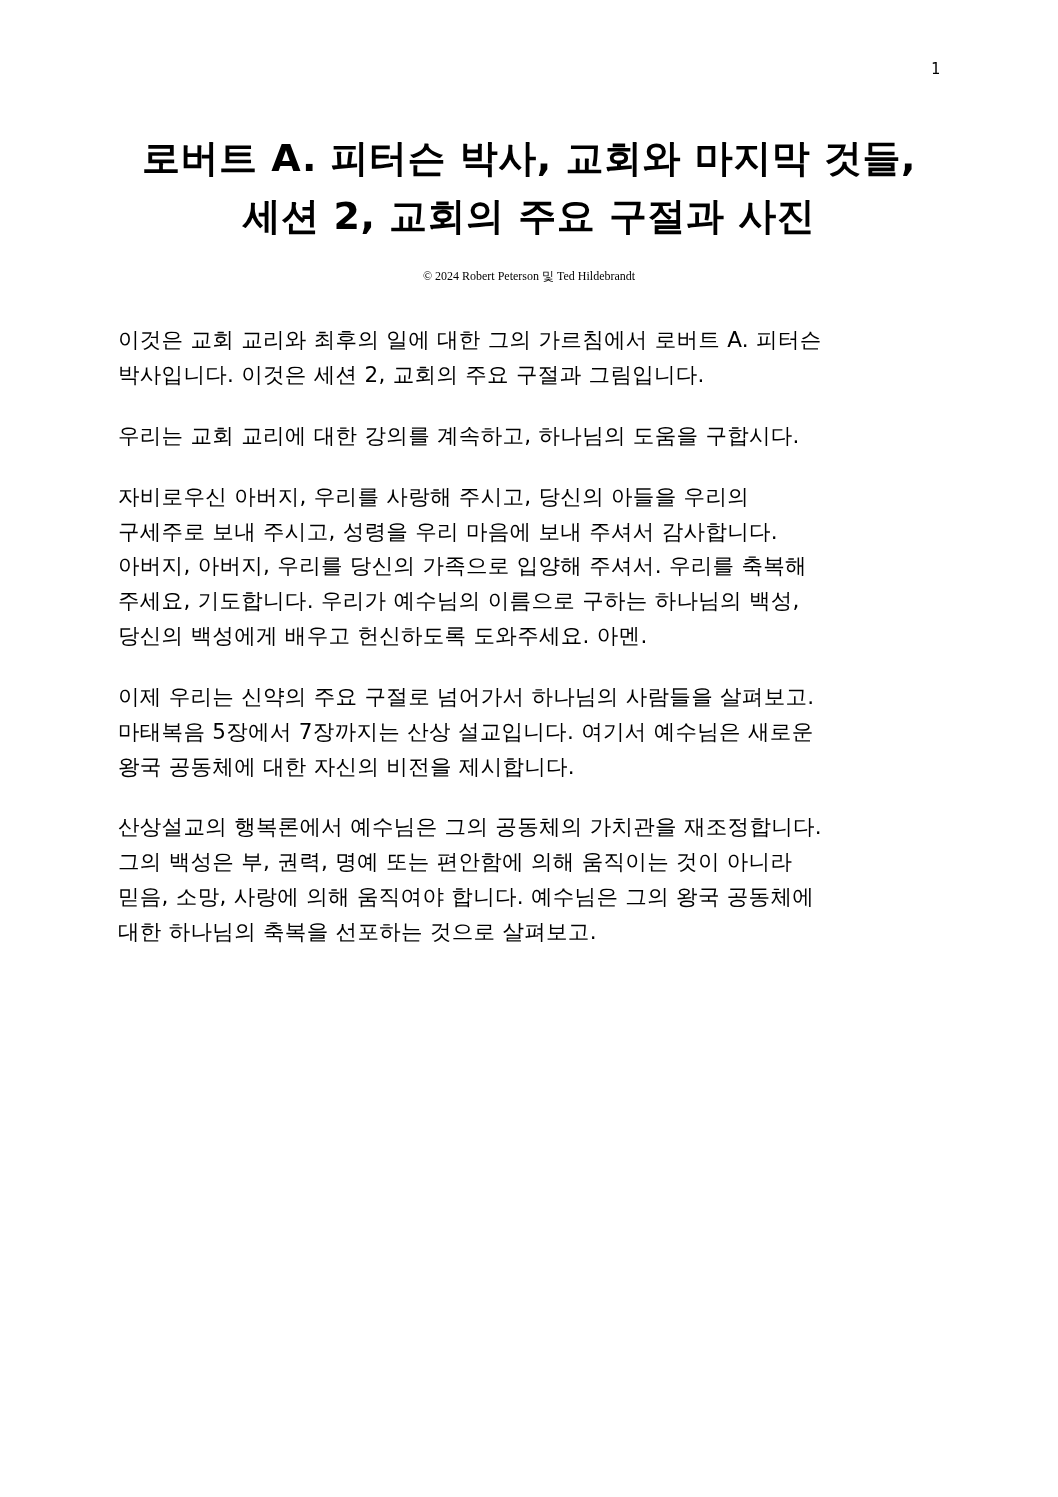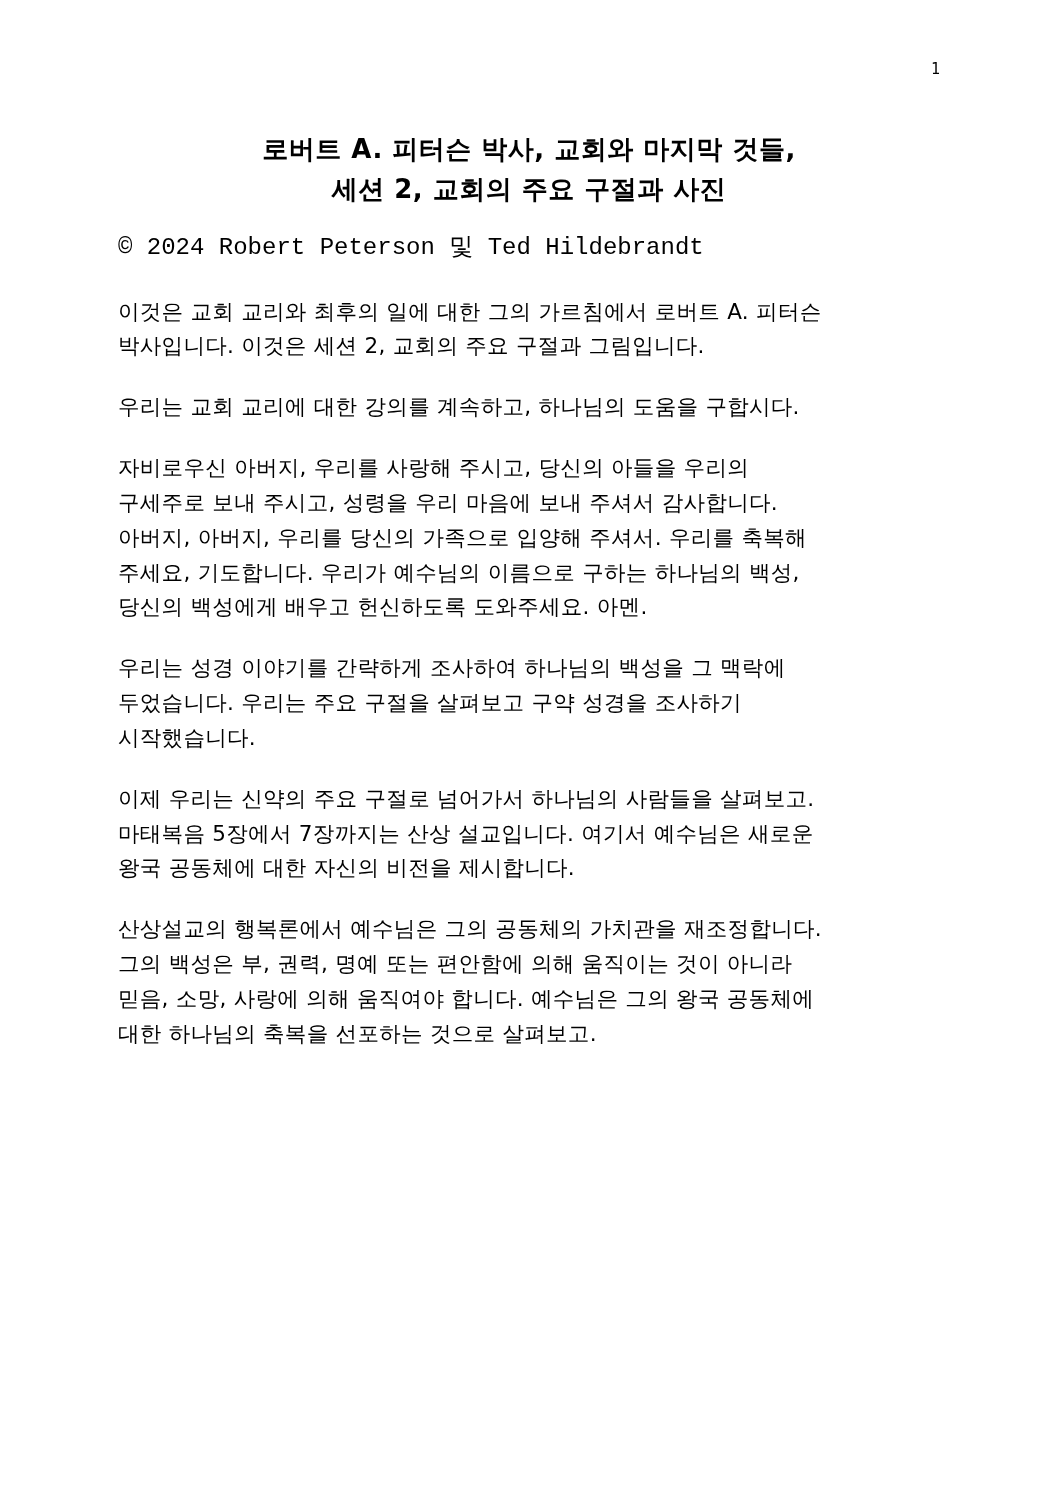--- a/index.html
+++ b/index.html
@@ -26,38 +26,39 @@
     top: 62px;
     right: 118px;
     font-size: 15px;
     font-family: "DejaVu Sans Mono", "Liberation Mono", monospace;
     color: #000;
     line-height: 1;
   }
   .doc-title {
     margin: 72px 0 0 0;
     text-align: center;
-    font-size: 26px;
+    font-size: 38px;
     font-weight: bold;
     line-height: 1.52;
     letter-spacing: 0.5px;
     font-family: "DejaVu Sans", "Liberation Sans", sans-serif;
   }
   .doc-title .line {
     display: block;
   }
   .copyright {
     margin: 22px 0 0 0;
-    font-size: 24px;
-    font-family: Liberation Mono, monospace;
+    text-align: center;
+    font-size: 12px;
+    font-family: Liberation Serif, serif;
     letter-spacing: 0px;
     line-height: 1.4;
   }
   .body-text {
-    margin-top: 30px;
+    margin-top: 39px;
   }
   .para {
     margin: 0 0 26px 0;
     font-size: 21.5px;
     line-height: 1.62;
     letter-spacing: 0.3px;
     text-align: left;
     white-space: pre-line;
     font-family: "DejaVu Sans", "Liberation Sans", sans-serif;
   }
@@ -81,23 +82,20 @@
 
   <div class="body-text">
     <p class="para">이것은 교회 교리와 최후의 일에 대한 그의 가르침에서 로버트 A. 피터슨
 박사입니다. 이것은 세션 2, 교회의 주요 구절과 그림입니다.</p>
     <p class="para">우리는 교회 교리에 대한 강의를 계속하고, 하나님의 도움을 구합시다.</p>
     <p class="para">자비로우신 아버지, 우리를 사랑해 주시고, 당신의 아들을 우리의
 구세주로 보내 주시고, 성령을 우리 마음에 보내 주셔서 감사합니다.
 아버지, 아버지, 우리를 당신의 가족으로 입양해 주셔서. 우리를 축복해
 주세요, 기도합니다. 우리가 예수님의 이름으로 구하는 하나님의 백성,
 당신의 백성에게 배우고 헌신하도록 도와주세요. 아멘.</p>
-    <p class="para">우리는 성경 이야기를 간략하게 조사하여 하나님의 백성을 그 맥락에
-두었습니다. 우리는 주요 구절을 살펴보고 구약 성경을 조사하기
-시작했습니다.</p>
     <p class="para">이제 우리는 신약의 주요 구절로 넘어가서 하나님의 사람들을 살펴보고.
 마태복음 5장에서 7장까지는 산상 설교입니다. 여기서 예수님은 새로운
 왕국 공동체에 대한 자신의 비전을 제시합니다.</p>
     <p class="para">산상설교의 행복론에서 예수님은 그의 공동체의 가치관을 재조정합니다.
 그의 백성은 부, 권력, 명예 또는 편안함에 의해 움직이는 것이 아니라
 믿음, 소망, 사랑에 의해 움직여야 합니다. 예수님은 그의 왕국 공동체에
 대한 하나님의 축복을 선포하는 것으로 살펴보고.</p>
   </div>
 
 </div>

